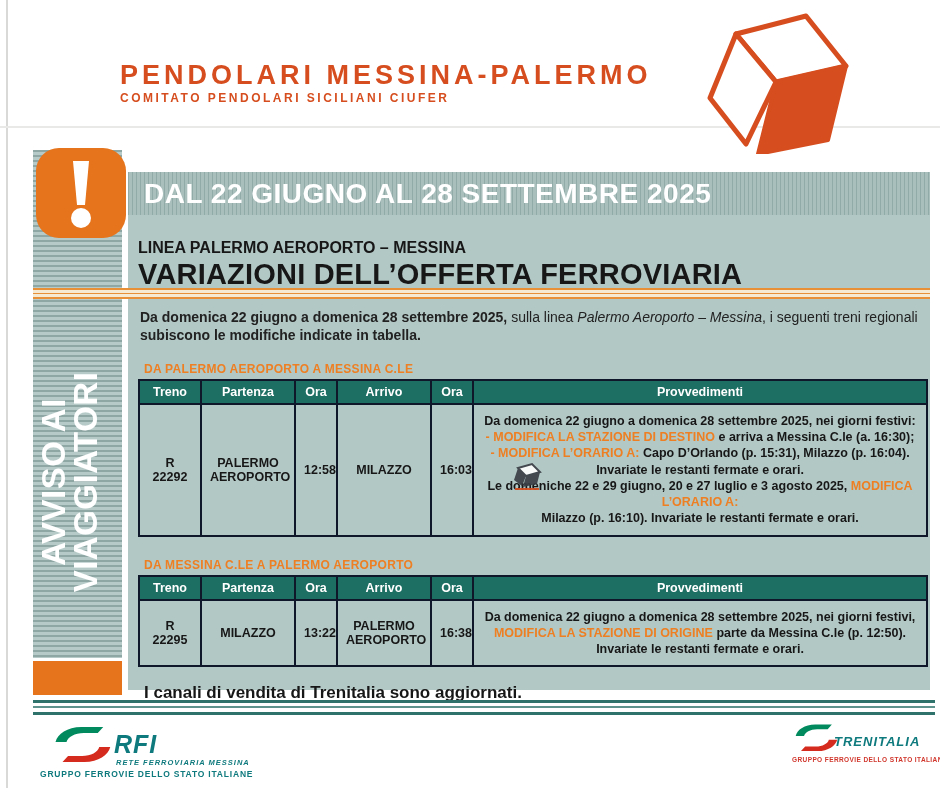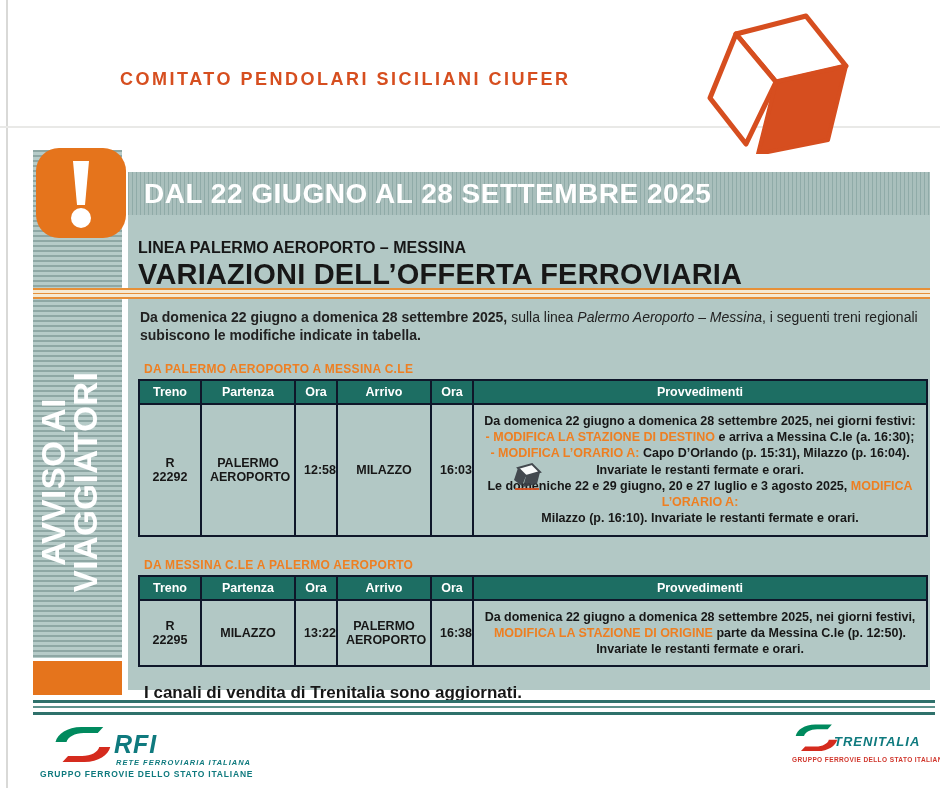--- a/index.html
+++ b/index.html
@@ -7,21 +7,21 @@
     position:relative;width:940px;height:788px;background:#ffffff;overflow:hidden;
     font-family:"Liberation Sans","DejaVu Sans",sans-serif;
   }
   
   .page-edge-v{position:absolute;left:6px;top:0;width:2px;height:788px;background:#d9d9d7;}
   .page-edge-h{position:absolute;left:0;top:126px;width:940px;height:2px;background:#e9e9e7;}
 
   
   .masthead{position:absolute;left:120px;top:60px;}
   .m-title{font-size:27px;font-weight:700;letter-spacing:4px;color:#d64e1f;}
-  .m-sub{font-size:18px;font-weight:700;letter-spacing:2.5px;color:#d64e1f;margin-top:9px;}
+  .m-sub{font-size:12px;font-weight:700;letter-spacing:2.5px;color:#d64e1f;margin-top:0;}
   .cube{position:absolute;left:692px;top:8px;z-index:2;}
 
   
   .card{position:absolute;left:33px;top:145px;width:897px;height:550px;background:#ffffff;}
   .sidebar{
     position:absolute;left:0;top:5px;width:89px;height:508px;
     background:repeating-linear-gradient(180deg,#8ea7a4 0 2px,#b6cbc8 2px 5px);
   }
   .sidebar-foot{position:absolute;left:0;top:516px;width:89px;height:34px;background:#e5741c;}
   .sidebar-text{
@@ -80,20 +80,21 @@
   .tren .logo-group{position:absolute;left:4px;top:38px;font-size:6.5px;font-weight:700;color:#d0362c;letter-spacing:0.4px;white-space:nowrap;}
 </style>
 </head>
 <body>
 
 <div class="screen">
   <div class="page-edge-v"></div>
   <div class="page-edge-h"></div>
 
   <header class="masthead">
+    <div class="m-title">PENDOLARI MESSINA-PALERMO</div>
     <div class="m-sub">COMITATO PENDOLARI SICILIANI CIUFER</div>
   </header>
 
   <svg class="cube" width="172" height="146" viewBox="0 0 172 146">
     <polygon points="44,26 114,8 154,58 84,74" fill="#ffffff" stroke="#d64e1f" stroke-width="5" stroke-linejoin="round"></polygon>
     <polygon points="44,26 18,90 54,136 84,74" fill="#ffffff" stroke="#d64e1f" stroke-width="5" stroke-linejoin="round"></polygon>
     <polygon points="84,74 154,58 136,132 66,146" fill="#d64e1f" stroke="#d64e1f" stroke-width="4" stroke-linejoin="round"></polygon>
   </svg>
 
   <section class="card">
@@ -212,21 +213,21 @@
 
   <footer>
     <div class="logo rfi">
       <svg class="fsmark" width="66" height="44" viewBox="0 0 66 44">
         <g transform="skewX(-14) translate(10,0)">
           <path d="M46 3 H24 C10 3 2 10 2 18 H13 C13 13 19 9 28 9 H42 Z" fill="#008a5e"></path>
           <path d="M14 38 H36 C50 38 58 31 58 23 H47 C47 28 41 32 32 32 H18 Z" fill="#d52b1e"></path>
         </g>
       </svg>
       <div class="logo-name">RFI</div>
-      <div class="logo-tag">RETE FERROVIARIA ITALIANA</div>
+      <div class="logo-tag">RETE FERROVIARIA MESSINA</div>
       <div class="logo-group">GRUPPO FERROVIE DELLO STATO ITALIANE</div>
     </div>
     <div class="logo tren">
       <svg class="fsmark" width="50" height="34" viewBox="0 0 66 44" style="left:2px;top:4px;">
         <g transform="skewX(-14) translate(10,0)">
           <path d="M46 3 H24 C10 3 2 10 2 18 H13 C13 13 19 9 28 9 H42 Z" fill="#008a5e"></path>
           <path d="M14 38 H36 C50 38 58 31 58 23 H47 C47 28 41 32 32 32 H18 Z" fill="#d52b1e"></path>
         </g>
       </svg>
       <div class="logo-name">TRENITALIA</div>

